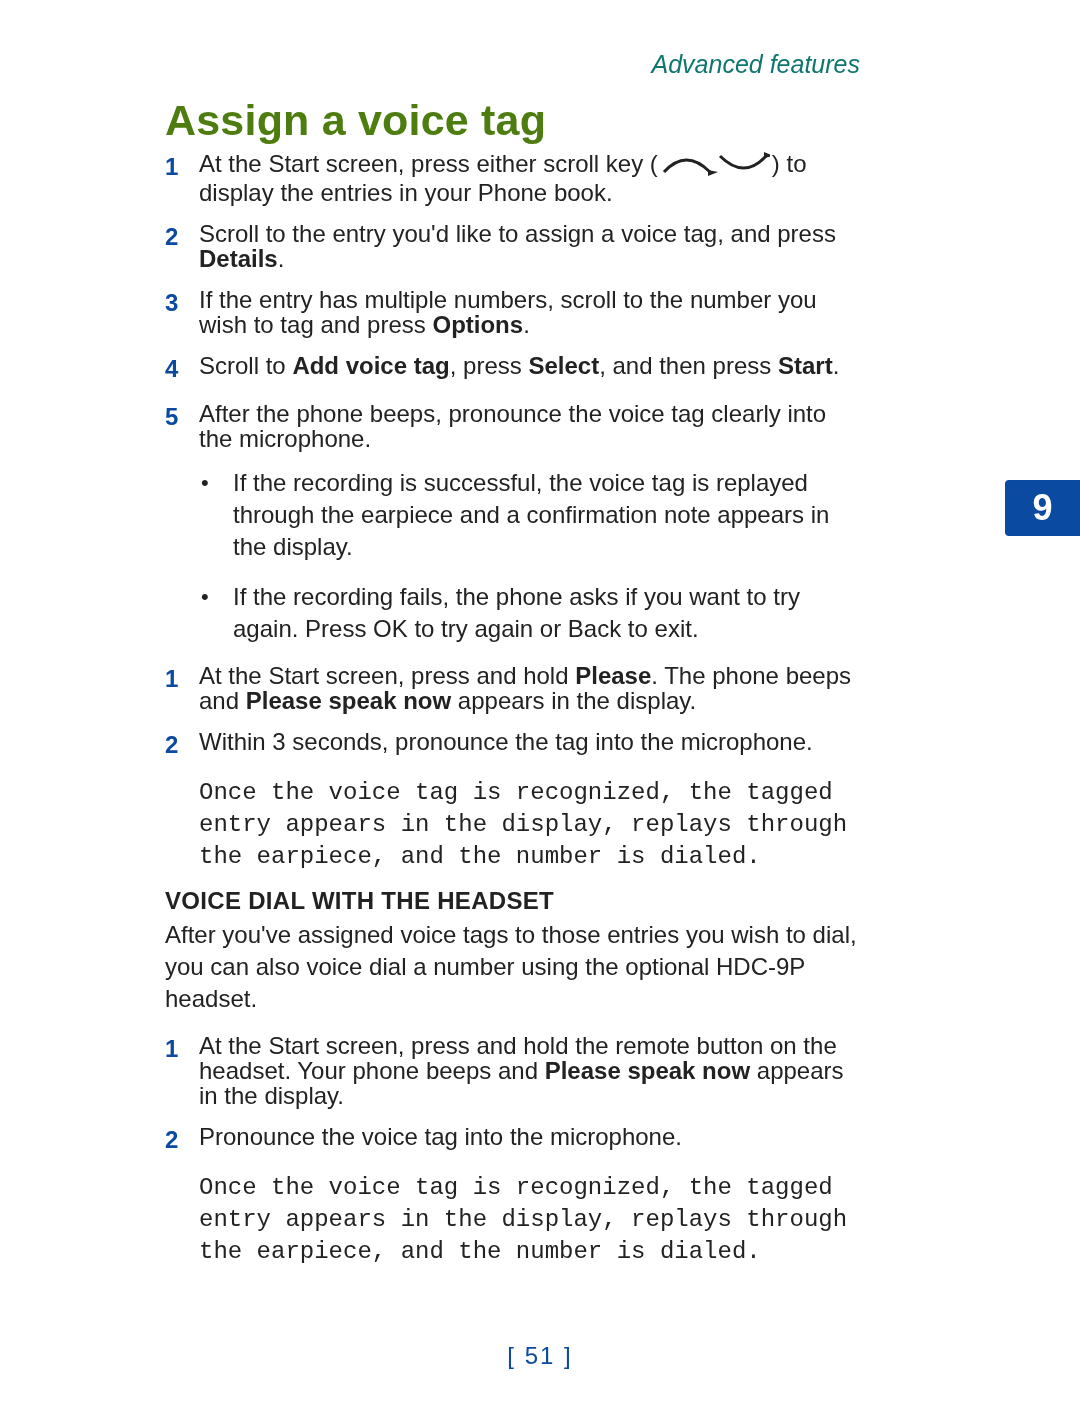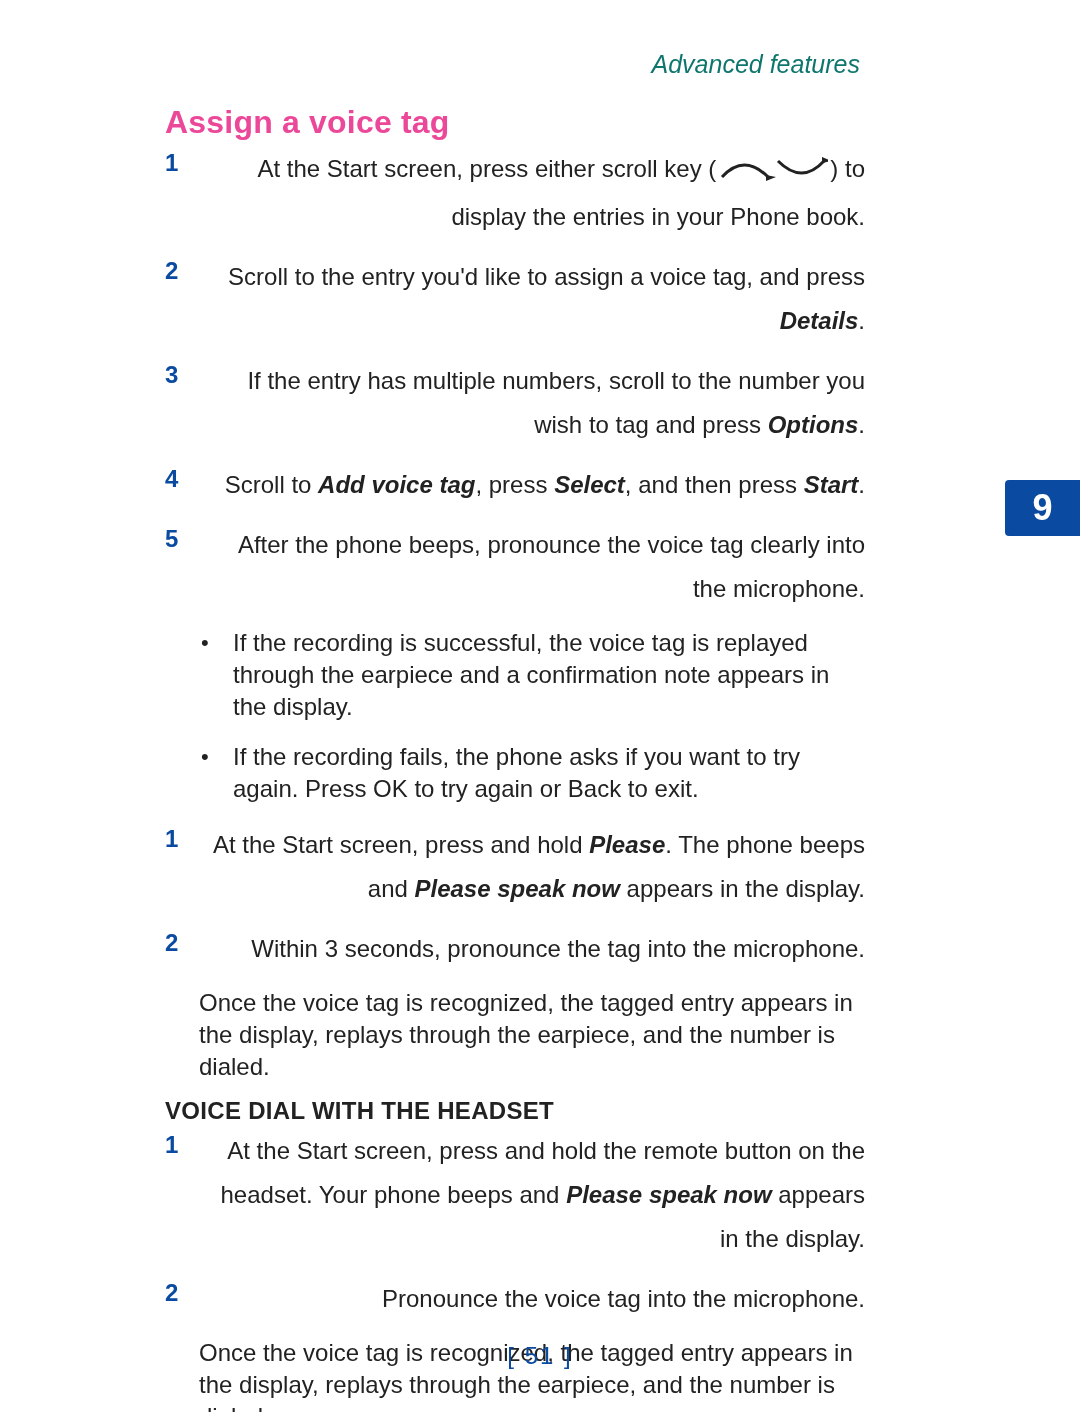--- a/index.html
+++ b/index.html
@@ -27,24 +27,24 @@
     font-size: 25px;
     font-weight: 500;
   }
   .content {
     position: absolute;
     left: 165px;
     top: 92px;
     width: 700px;
   }
   .h-blue {
-    color: #ec4899;
-    font-weight: 700;
-    font-size: 32px;
-    margin: 12px 0 6px 0;
+    color: #4d7c0f;
+    font-weight: 700;
+    font-size: 43px;
+    margin: 4px 0 6px 0;
     letter-spacing: 0.2px;
   }
   .list {
     margin: 0;
     padding: 0;
   }
   .item {
     display: flex;
     align-items: flex-start;
     margin: 0 0 16px 0;
@@ -52,25 +52,24 @@
   .num {
     color: #0a4aa0;
     font-weight: 700;
     font-size: 24px;
     flex: 0 0 34px;
     text-align: left;
     line-height: 32px;
   }
   .body {
     font-size: 24px;
-    line-height: 44px;
+    line-height: 25px;
     flex: 1 1 auto;
-    text-align: right;
-  }
-  .body .bold { font-weight: 700; font-style: italic; }
+  }
+  .body .bold { font-weight: 700; }
   .sub-bullets {
     margin: 10px 0 4px 36px;
     padding: 0;
   }
   .sub-bullets .bullet-item {
     display: flex;
     align-items: flex-start;
     margin: 0 0 18px 0;
   }
   .sub-bullets .dot {
@@ -80,20 +79,21 @@
   }
   .sub-bullets .btext {
     font-size: 24px;
     line-height: 32px;
     flex: 1 1 auto;
   }
   .para {
     font-size: 24px;
     line-height: 32px;
     margin: 2px 0 14px 34px;
+    font-family: Liberation Mono, monospace;
   }
   .subhead {
     font-weight: 700;
     font-size: 24px;
     margin: 10px 0 4px 0;
     letter-spacing: 0.3px;
   }
   .subpara {
     font-size: 24px;
     line-height: 32px;
@@ -217,20 +217,21 @@
         <div class="body">
           <span>Within 3 seconds, pronounce the tag into the microphone.</span>
         </div>
       </div>
 
     </div>
 
     <div class="para">Once the voice tag is recognized, the tagged entry appears in the display, replays through the earpiece, and the number is dialed.</div>
 
     <div class="subhead">VOICE DIAL WITH THE HEADSET</div>
+    <div class="subpara">After you've assigned voice tags to those entries you wish to dial, you can also voice dial a number using the optional HDC-9P headset.</div>
 
     <div class="list">
 
       <div class="item">
         <div class="num">1</div>
         <div class="body">
           <span>At the Start screen, press and hold the remote button on the headset. Your phone beeps and </span><span class="bold">Please speak now</span><span> appears in the display.</span>
         </div>
       </div>
 

